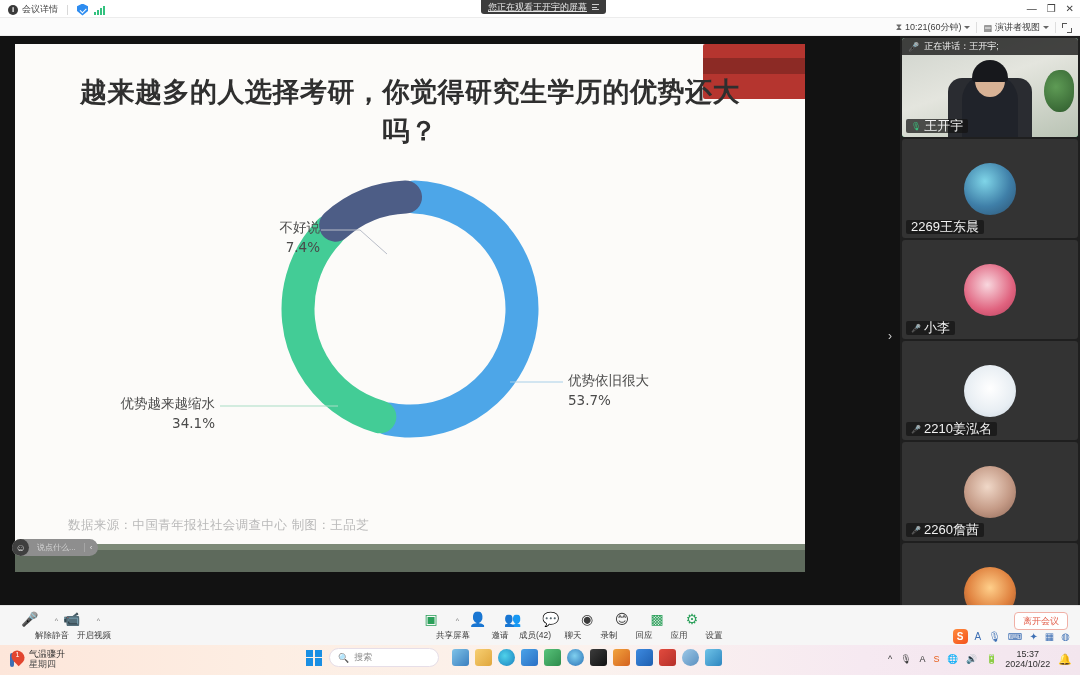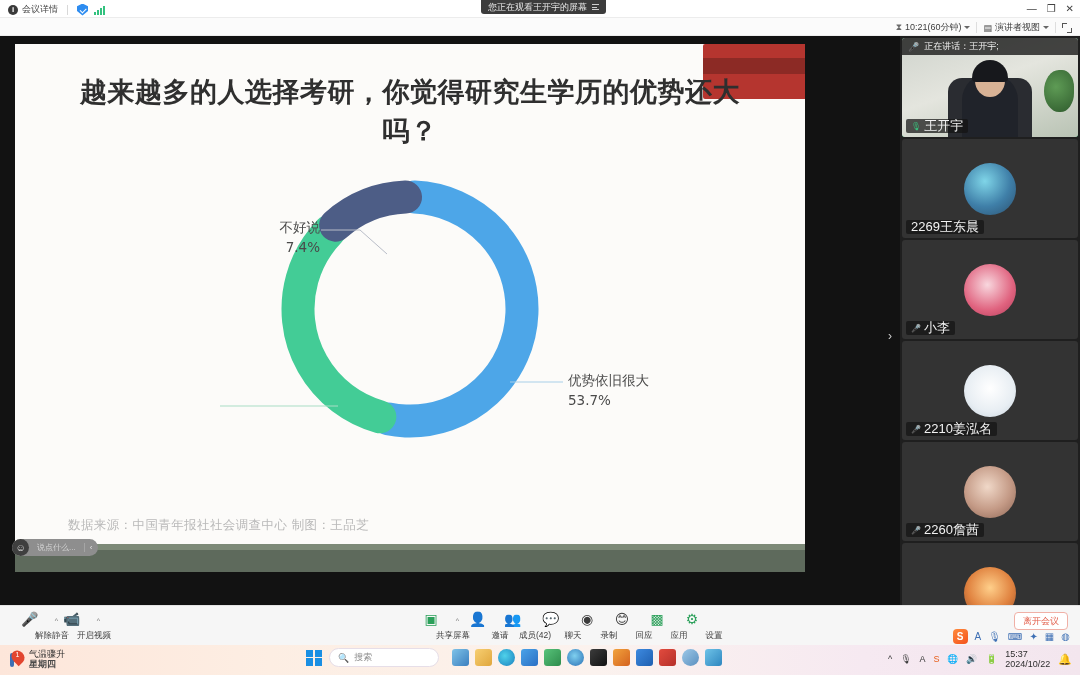--- a/index.html
+++ b/index.html
@@ -19,21 +19,21 @@
   .info-circle { width:10px; height:10px; border-radius:50%; background:#3a3a3a; color:#fff; font-size:8px; line-height:10px; text-align:center; font-weight:bold; }
   .tb-divider { width:1px; height:10px; background:#d8d8d8; margin:0 3px; }
   .shield { width:11px; height:12px; background:#2d8cf0; clip-path: polygon(50% 0, 100% 22%, 100% 62%, 50% 100%, 0 62%, 0 22%); position:relative; }
   .shield::after { content:""; position:absolute; left:2.5px; top:4px; width:5px; height:2.5px; border-left:1.4px solid #fff; border-bottom:1.4px solid #fff; transform:rotate(-45deg); }
   .signal { display:flex; align-items:flex-end; gap:1px; height:10px; }
   .signal i { width:2px; background:#33c27f; display:block; }
   .signal i:nth-child(1){height:3px;} .signal i:nth-child(2){height:5px;}
   .signal i:nth-child(3){height:7px;} .signal i:nth-child(4){height:9px;}
 
   .watch-banner { position:absolute; left:481px; top:0; height:14px; padding:0 7px; background:#3c3c3c; color:#e8e8e8;
-    font-size:9px; line-height:14px; border-radius:0 0 3px 3px; display:flex; align-items:center; gap:5px; white-space:nowrap; }
+    font-size:9px; line-height:14px; border-radius:0 0 3px 3px; display:flex; align-items:center; gap:5px; white-space:nowrap;text-decoration:underline; }
   .banner-menu { display:flex; flex-direction:column; gap:1.5px; }
   .banner-menu i { display:block; width:7px; height:1px; background:#cfcfcf; }
   .banner-menu i:nth-child(2){ width:5px; }
 
   .tb-right { position:absolute; right:6px; top:3px; display:flex; align-items:center; gap:7px; font-size:9px; color:#3b3b3b; }
   .win-btns { display:flex; align-items:center; gap:10px; color:#444; font-size:10px; }
   .win-btns span { cursor:default; }
 
   .subbar { position:absolute; left:0; top:18px; width:1080px; height:18px; background:#fbfbfb; border-bottom:1px solid #ededed; }
   .sb-right { position:absolute; right:8px; top:3px; display:flex; align-items:center; gap:6px; font-size:9px; color:#3d3d3d; }
@@ -124,33 +124,33 @@
   
   .taskbar { position:absolute; left:0; top:645px; width:1080px; height:30px;
     background:linear-gradient(90deg,#fde6da 0%,#fdeee3 25%,#fbf2ee 55%,#f6e9f1 80%,#f3e6ee 100%); }
   .weather { position:absolute; left:10px; top:4px; display:flex; align-items:center; gap:5px; }
   .w-pin { position:relative; width:14px; height:18px; }
   .w-pin .drop { position:absolute; left:2px; top:0; width:12px; height:14px; background:#e2452f; border-radius:50% 50% 50% 0; transform:rotate(-45deg); }
   .w-pin .num { position:absolute; left:5.5px; top:1px; color:#fff; font-size:7px; transform:none; }
   .w-pin .thermo { position:absolute; left:0; top:3px; width:4px; height:14px; background:#3d6fb4; border-radius:2px; }
   .weather .txt { line-height:1.15; }
   .weather .t1 { font-size:9px; color:#2c2c2c; }
-  .weather .t2 { font-size:9px; color:#4a4a4a;font-weight:bold; }
+  .weather .t2 { font-size:9px; color:#4a4a4a; }
 
   .tb-center { position:absolute; left:306px; top:3px; display:flex; align-items:center; gap:7px; }
   .win-logo { width:16px; height:16px; display:grid; grid-template-columns:1fr 1fr; grid-template-rows:1fr 1fr; gap:1.5px; }
   .win-logo i { background:#1a8fe3; display:block; }
   .searchbox { width:110px; height:19px; background:#fff; border-radius:10px; display:flex; align-items:center; gap:5px; padding:0 8px; border:1px solid #e6dee8; }
   .searchbox .mag { font-size:9px; color:#666; }
   .searchbox .ph { font-size:9px; color:#8c8c8c; }
   .tb-apps { display:flex; align-items:center; gap:6px; margin-left:6px; }
   .app-ic { width:17px; height:17px; border-radius:3px; }
 
   .tb-tray { position:absolute; right:8px; top:4px; display:flex; align-items:center; gap:8px; font-size:9px; color:#3a3a3a; }
-  .clock { text-align:left; line-height:1.15; font-size:9px; color:#2e2e2e; }
+  .clock { text-align:center; line-height:1.15; font-size:9px; color:#2e2e2e; }
   .bell { color:#2f5fa8; font-size:11px; }
 </style>
 </head>
 <body>
 
 <div id="app">
 
   <div class="zoom-window">
 
     <div class="titlebar">
@@ -231,20 +231,24 @@
             <polyline points="306,76 345,76 372,100" fill="none" stroke="#b9bdc8" stroke-width="1"></polyline>
             <polyline points="205,252 290,252 323,252" fill="none" stroke="#a9ddc5" stroke-width="1"></polyline>
             <polyline points="548,228 512,228 495,228" fill="none" stroke="#a8cfe8" stroke-width="1"></polyline>
           </svg>
 
           <div class="lbl lbl-buhao">
             <span class="t">不好说</span>
             <span class="v">7.4%</span>
           </div>
 
+          <div class="lbl lbl-shrink">
+            <span class="t">优势越来越缩水</span>
+            <span class="v">34.1%</span>
+          </div>
 
           <div class="lbl lbl-big">
             <span class="t">优势依旧很大</span>
             <span class="v">53.7%</span>
           </div>
         </div>
 
         <div class="source-note">数据来源：中国青年报社社会调查中心 制图：王品芝</div>
       </div>
 

